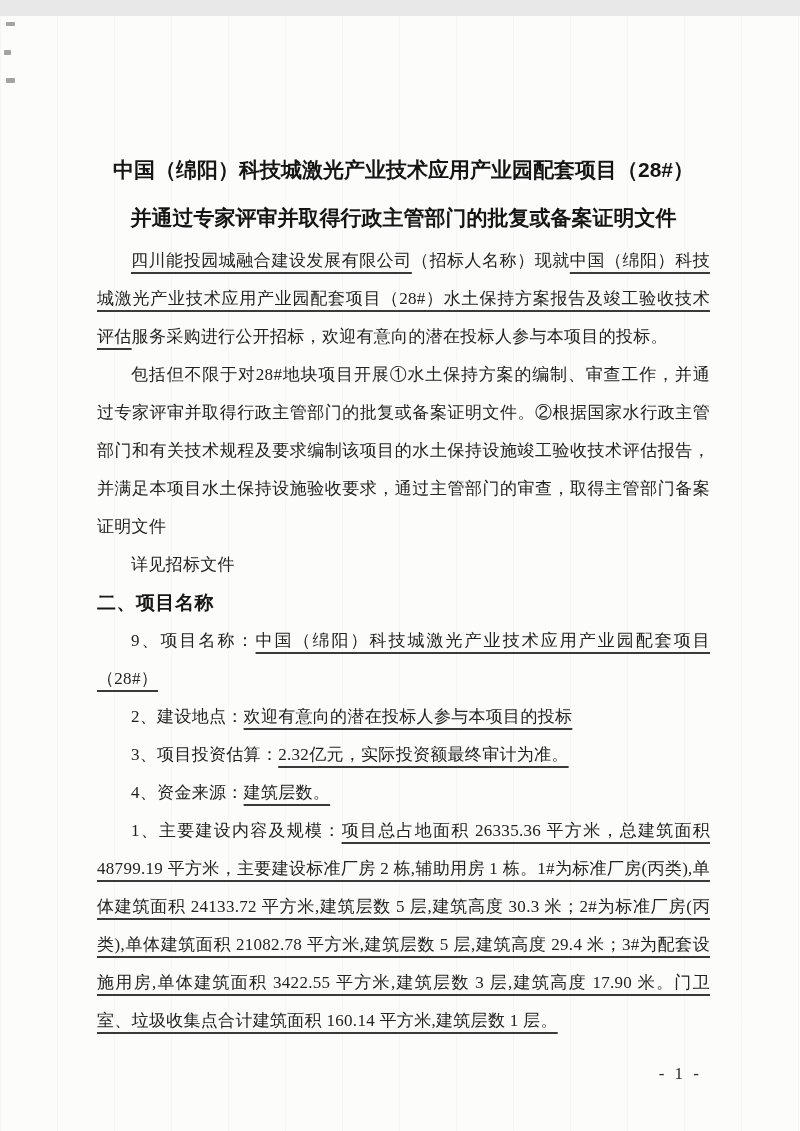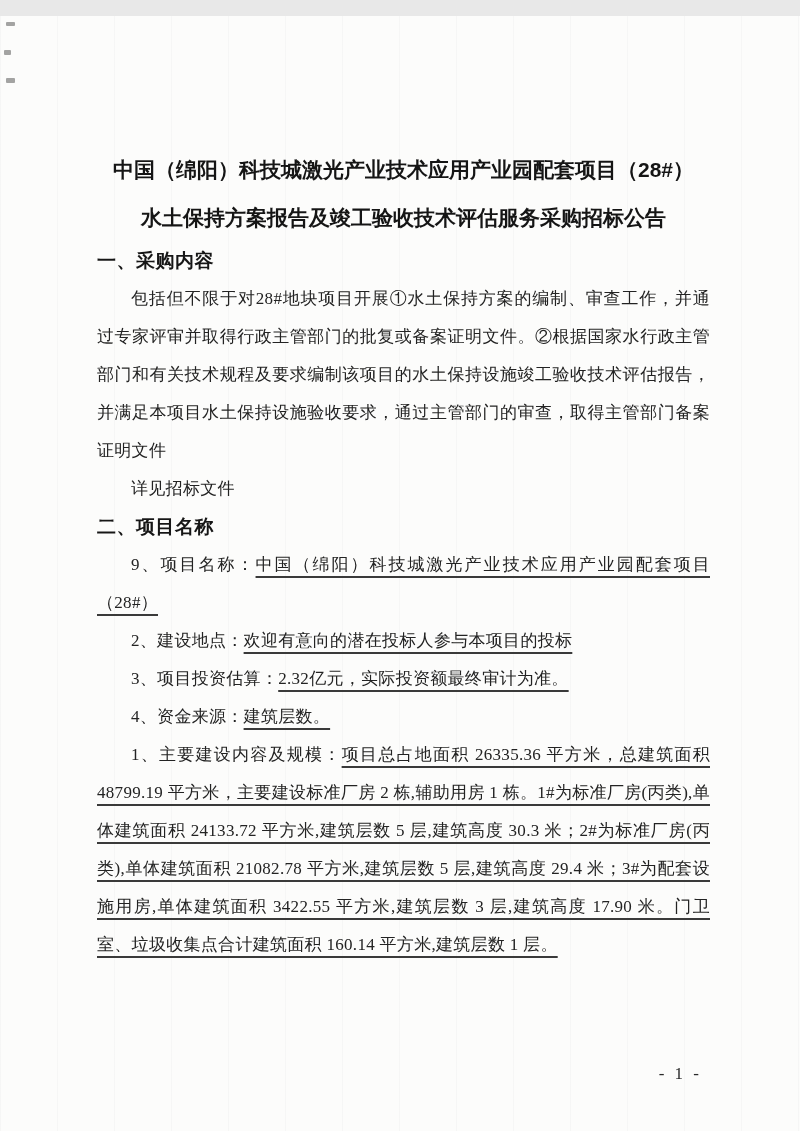--- a/index.html
+++ b/index.html
@@ -55,27 +55,27 @@
 <body>
 
 <div class="page">
 
   <span class="scan-mark mark-1"></span>
   <span class="scan-mark mark-2"></span>
   <span class="scan-mark mark-3"></span>
 
   <h1 class="doc-title">
     <span>中国（绵阳）科技城激光产业技术应用产业园配套项目（28#）</span><br>
-    <span>水土保持方案报告及竣工验收技术评估服务采购招标公告</span>
+    <span>并通过专家评审并取得行政主管部门的批复或备案证明文件</span>
   </h1>
 
   <div class="body-text">
 
+    <p class="para"><span class="u">四川能投园城融合建设发展有限公司</span><span>（招标人名称）现就</span><span class="u">中国（绵阳）科技城激光产业技术应用产业园配套项目（28#）水土保持方案报告及竣工验收技术评估</span><span>服务采购进行公开招标，欢迎有意向的潜在投标人参与本项目的投标。</span></p>
 
-    <h2 class="sec-heading">一、采购内容</h2>
 
     <p class="para">包括但不限于对28#地块项目开展①水土保持方案的编制、审查工作，并通过专家评审并取得行政主管部门的批复或备案证明文件。②根据国家水行政主管部门和有关技术规程及要求编制该项目的水土保持设施竣工验收技术评估报告，并满足本项目水土保持设施验收要求，通过主管部门的审查，取得主管部门备案证明文件</p>
 
     <p class="para">详见招标文件</p>
 
     <h2 class="sec-heading">二、项目名称</h2>
 
     <p class="para"><span>9、项目名称：</span><span class="u">中国（绵阳）科技城激光产业技术应用产业园配套项目（28#）</span></p>
 
     <p class="para"><span>2、建设地点：</span><span class="u">欢迎有意向的潜在投标人参与本项目的投标</span></p>

